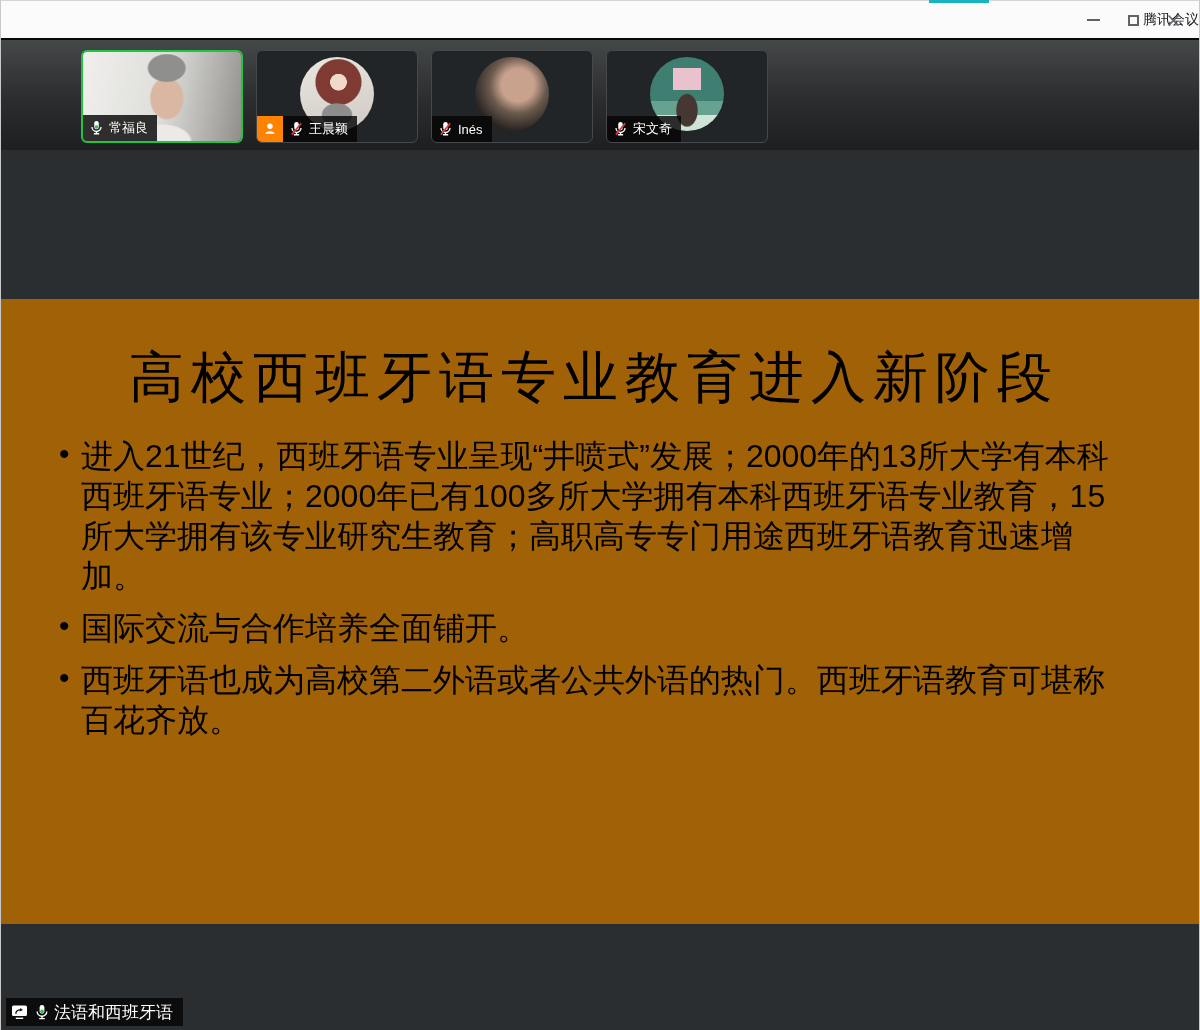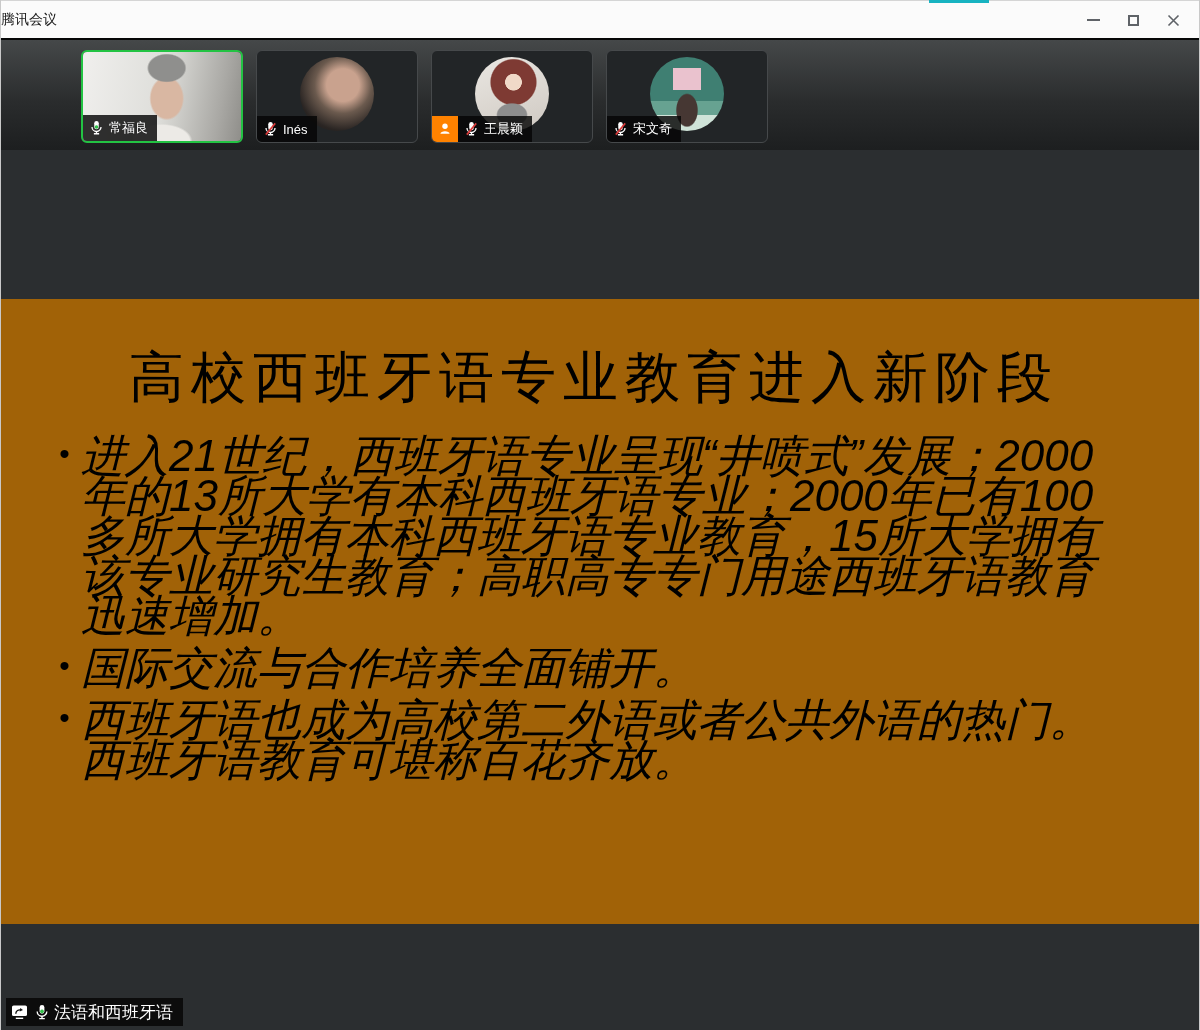--- a/index.html
+++ b/index.html
@@ -3,21 +3,21 @@
 <meta charset="utf-8">
 <style>
   * { margin:0; padding:0; box-sizing:border-box; }
   html,body { width:1200px; height:1030px; overflow:hidden; background:#2b2e30;
               font-family:"Liberation Sans","DejaVu Sans",sans-serif; }
   .window { position:relative; width:1200px; height:1030px; background:#2b2e30;
             border-left:1px solid #c9c9c9; border-right:1px solid #c9c9c9; }
 
   
   .titlebar { position:absolute; top:0; left:0; width:100%; height:38px; background:#fbfbfb;
-              border-top:1px solid #d5d5d5; display:flex; align-items:center; justify-content:flex-start; }
+              border-top:1px solid #d5d5d5; display:flex; align-items:center; justify-content:flex-end; }
   .titlebar-title { font-size:14px; color:#1a1a1a; }
   .accent-bar { position:absolute; top:0; left:928px; width:60px; height:3px; background:#17b3c1; }
   .win-controls { position:absolute; right:6px; top:0; height:38px; display:flex; }
   .win-btn { width:40px; height:38px; display:flex; align-items:center; justify-content:center; cursor:pointer; }
   .glyph-min { width:13px; height:2px; background:#5f6368; }
   .glyph-max { width:11px; height:11px; border:2px solid #5f6368; }
 
   
   .video-strip { position:absolute; top:38px; left:0; width:100%; height:140px;
                  background:linear-gradient(#454849 0%, #2a2c2d 45%, #151718 100%);
@@ -58,22 +58,22 @@
               padding:4px 9px 4px 6px; min-height:26px; }
   .name-bar span { color:#fff; font-size:13px; white-space:nowrap; }
 
   
   .upper-dark { position:absolute; top:150px; left:0; width:100%; height:105px; background:#2b2e30; }
   .slide { position:absolute; top:255px; left:0; width:100%; height:835px; background:#a16207;
            color:#000; padding:45px 70px 0 58px;margin-top:44px; }
   .slide-title { text-align:center; font-size:55px; font-weight:400; letter-spacing:7px;
                  line-height:66px; margin-bottom:26px; white-space:nowrap; }
   .slide ul { list-style:none; }
-  .slide li { position:relative; padding-left:22px; font-size:44px; line-height:40px;
-              margin-bottom:12px;font-style:italic; }
+  .slide li { position:relative; padding-left:22px; font-size:32px; line-height:40px;
+              margin-bottom:12px; }
   .slide li::before { content:"•"; position:absolute; left:0; top:-2px; font-size:30px; }
 
   .lower-dark { position:absolute; top:924px; left:0; width:100%; height:106px; background:#2b2e30; }
   .share-badge { position:absolute; left:5px; top:998px; height:28px; background:#0c0c0c;
                  display:flex; align-items:center; gap:4px; padding:0 10px 0 5px; }
   .share-badge span { color:#fff; font-size:17px; white-space:nowrap; }
 
   .icon { display:block; }
 </style>
 </head>
@@ -111,51 +111,51 @@
               <rect x="6.1" y="5.6" width="3.8" height="3.6" rx="1.8" fill="#35c24d"></rect>
               <path d="M3.2 7.4 a4.8 4.8 0 0 0 9.6 0" stroke="#ffffff" stroke-width="1.4" fill="none"></path>
               <path d="M8 12.2 L8 14.2 M5.2 14.6 L10.8 14.6" stroke="#ffffff" stroke-width="1.4"></path>
             </svg>
             <span>常福良</span>
           </div>
         </div>
       </div>
 
       <div class="tile">
-        <div class="avatar avatar-ines"></div>
-        <div class="tile-footer">
-          <div class="name-bar">
-            <svg class="icon" width="15" height="16" viewBox="0 0 16 17">
-              <rect x="5.6" y="1.1" width="4.8" height="8.6" rx="2.4" fill="#ffffff"></rect>
-              <path d="M3.2 7.4 a4.8 4.8 0 0 0 9.6 0" stroke="#ffffff" stroke-width="1.4" fill="none"></path>
-              <path d="M8 12.2 L8 14.2 M5.2 14.6 L10.8 14.6" stroke="#ffffff" stroke-width="1.4"></path>
-              <path d="M3 14.5 L13 2.5" stroke="#d93a3a" stroke-width="1.7"></path>
-            </svg>
-            <span>Inés</span>
-          </div>
-        </div>
-      </div>
-
-      <div class="tile">
         <div class="avatar avatar-wangchenying"></div>
         <div class="tile-footer">
           <div class="host-badge">
             <svg class="icon" width="16" height="16" viewBox="0 0 16 16">
               <circle cx="8" cy="5.2" r="2.7" fill="#ffffff"></circle>
               <path d="M3.4 12.8 c0-3.4 9.2-3.4 9.2 0 z" fill="#ffffff"></path>
             </svg>
           </div>
           <div class="name-bar">
             <svg class="icon" width="15" height="16" viewBox="0 0 16 17">
               <rect x="5.6" y="1.1" width="4.8" height="8.6" rx="2.4" fill="#ffffff"></rect>
               <path d="M3.2 7.4 a4.8 4.8 0 0 0 9.6 0" stroke="#ffffff" stroke-width="1.4" fill="none"></path>
               <path d="M8 12.2 L8 14.2 M5.2 14.6 L10.8 14.6" stroke="#ffffff" stroke-width="1.4"></path>
               <path d="M3 14.5 L13 2.5" stroke="#d93a3a" stroke-width="1.7"></path>
             </svg>
             <span>王晨颖</span>
+          </div>
+        </div>
+      </div>
+
+      <div class="tile">
+        <div class="avatar avatar-ines"></div>
+        <div class="tile-footer">
+          <div class="name-bar">
+            <svg class="icon" width="15" height="16" viewBox="0 0 16 17">
+              <rect x="5.6" y="1.1" width="4.8" height="8.6" rx="2.4" fill="#ffffff"></rect>
+              <path d="M3.2 7.4 a4.8 4.8 0 0 0 9.6 0" stroke="#ffffff" stroke-width="1.4" fill="none"></path>
+              <path d="M8 12.2 L8 14.2 M5.2 14.6 L10.8 14.6" stroke="#ffffff" stroke-width="1.4"></path>
+              <path d="M3 14.5 L13 2.5" stroke="#d93a3a" stroke-width="1.7"></path>
+            </svg>
+            <span>Inés</span>
           </div>
         </div>
       </div>
 
 
 
       <div class="tile">
         <div class="avatar avatar-song"></div>
         <div class="tile-footer">
           <div class="name-bar">

